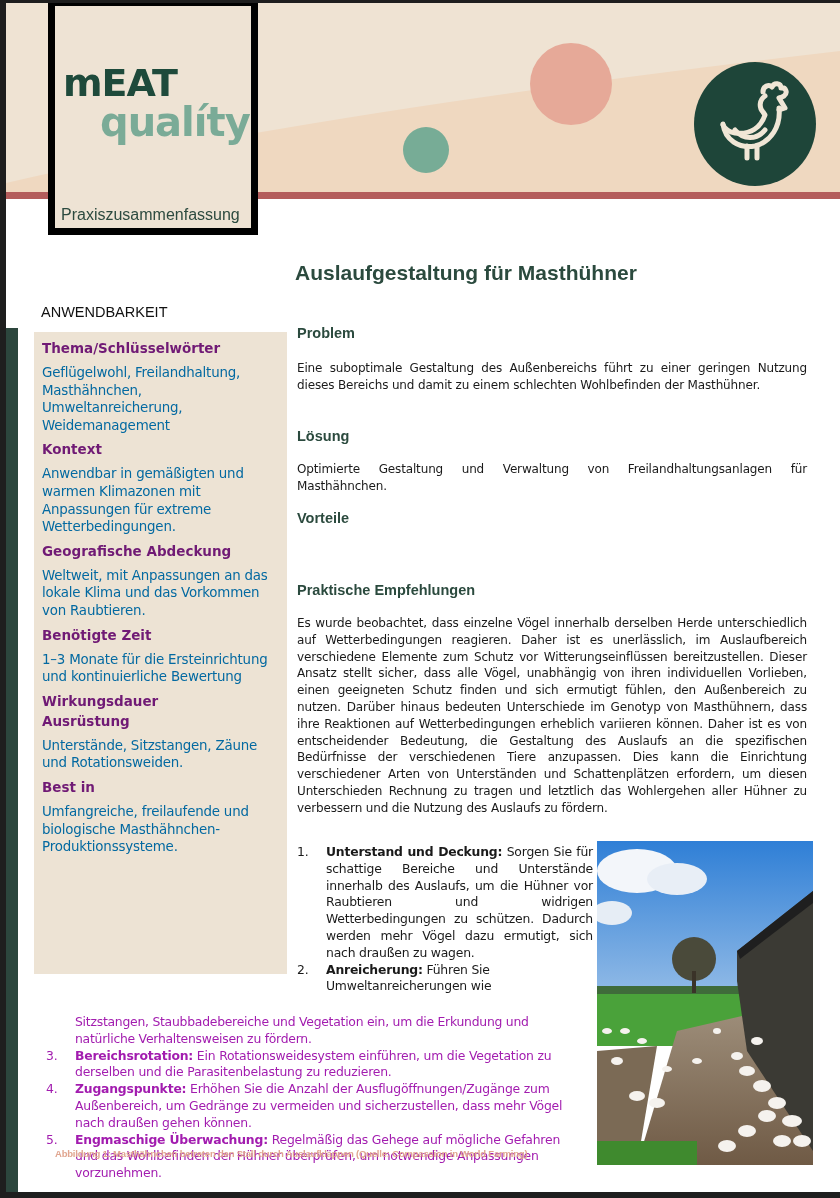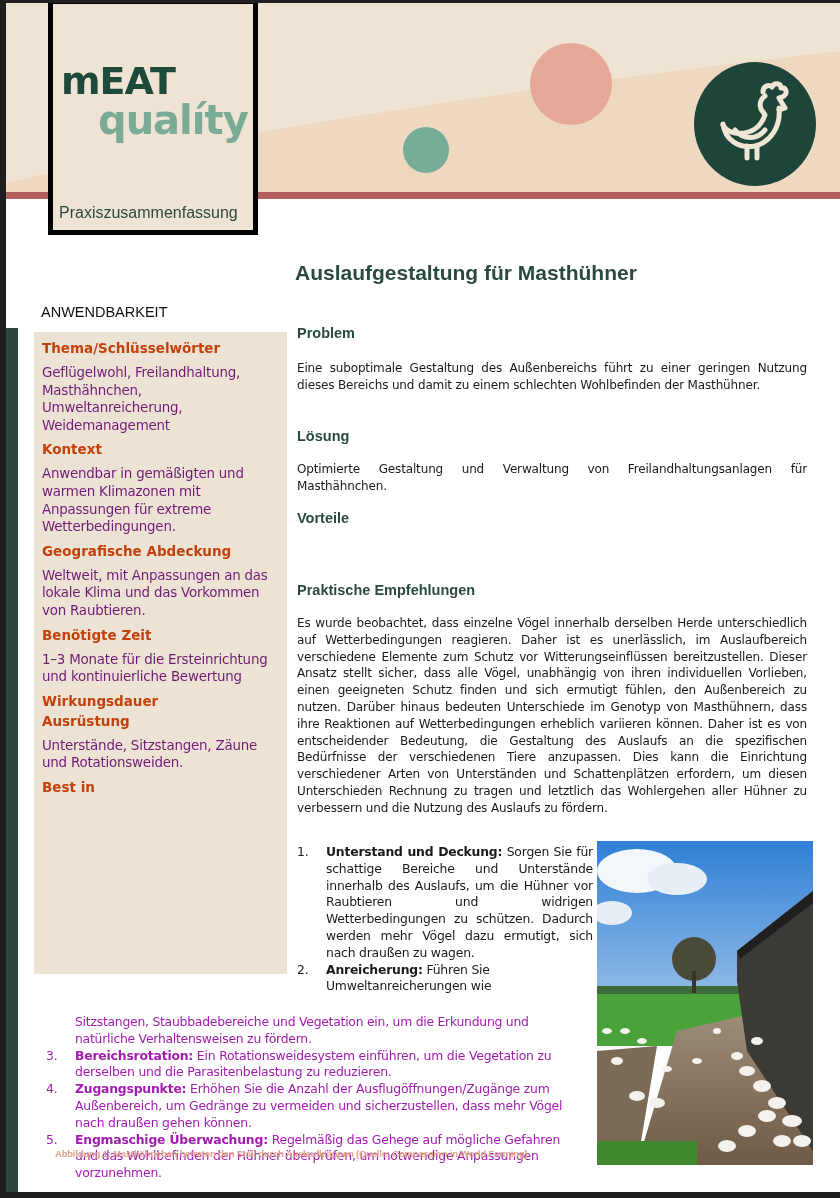--- a/index.html
+++ b/index.html
@@ -13,21 +13,21 @@
     background: #ffffff; overflow: hidden;
   }
   .header-bg {
     position: absolute; left: 0; top: 0; width: 834px; height: 190px; background: #f0e3d1;
     overflow: hidden;
   }
   .header-bg svg { position: absolute; left: 0; top: 0; }
   .header-rule { position: absolute; left: 0; top: 189px; width: 834px; height: 7px; background: #b45d5c; }
   .logo-box {
     position: absolute; left: 42px; top: -4px; width: 210px; height: 236px;
-    background: #eee3d4; border: 5px solid #000000; box-sizing: border-box;
+    background: #eee3d4; border: 7px solid #000000; box-sizing: border-box;
   }
   .logo-meat {
     position: absolute; left: 8px; top: 58px; font-family: "DejaVu Sans", sans-serif;
     font-weight: bold; font-size: 38px; color: #1e4a3b; letter-spacing: -1px; line-height: 1;
   }
   .logo-quality {
     position: absolute; left: 45px; top: 96px; font-family: "DejaVu Sans", sans-serif;
     font-weight: bold; font-size: 40px; color: #7aab97; letter-spacing: -1px; line-height: 1;
   }
   .logo-sub {
@@ -48,24 +48,24 @@
     position: absolute; left: 35px; top: 301px; font-family: "Liberation Sans", sans-serif;
     font-size: 14.5px; color: #111;
   }
   .left-bar { position: absolute; left: 0; top: 325px; width: 12px; height: 864px; background: #2c463d; }
   .sidebar {
     position: absolute; left: 28px; top: 329px; width: 253px; height: 642px;
     background: #ede3d4; box-sizing: border-box; padding: 6px 8px 0 8px;
   }
   .sb-h {
     font-family: "DejaVu Sans", sans-serif; font-weight: bold; font-size: 13.5px;
-    color: #c2410c; margin: 0; line-height: 20px;
+    color: #701a75; margin: 0; line-height: 20px;
   }
   .sb-t {
-    font-family: "DejaVu Sans", sans-serif; font-size: 13.4px; color: #701a75;
+    font-family: "DejaVu Sans", sans-serif; font-size: 13.4px; color: #0369a1;
     line-height: 17.6px; margin: 6px 0 5px 0; letter-spacing: -0.2px;
   }
   .main { position: absolute; left: 291px; width: 510px; }
   .sec-h {
     font-family: "Liberation Sans", sans-serif; font-weight: bold; font-size: 14.5px;
     color: #2b4a3e; margin: 0;
   }
   .body-t {
     font-family: "DejaVu Sans", sans-serif; font-size: 12px; color: #1a1a1a;
     line-height: 16.8px; text-align: justify; margin: 0; letter-spacing: -0.15px;
@@ -134,20 +134,21 @@
     <h4 class="sb-h">Kontext</h4>
     <p class="sb-t">Anwendbar in gemäßigten und warmen Klimazonen mit Anpassungen für extreme Wetterbedingungen.</p>
     <h4 class="sb-h">Geografische Abdeckung</h4>
     <p class="sb-t">Weltweit, mit Anpassungen an das lokale Klima und das Vorkommen von Raubtieren.</p>
     <h4 class="sb-h">Benötigte Zeit</h4>
     <p class="sb-t">1–3 Monate für die Ersteinrichtung und kontinuierliche Bewertung</p>
     <h4 class="sb-h">Wirkungsdauer</h4>
     <h4 class="sb-h">Ausrüstung</h4>
     <p class="sb-t">Unterstände, Sitzstangen, Zäune und Rotationsweiden.</p>
     <h4 class="sb-h">Best in</h4>
+    <p class="sb-t">Umfangreiche, freilaufende und biologische Masthähnchen-Produktionssysteme.</p>
   </div>
 
   <div class="main" style="top:425px;">
     <h3 class="sec-h">Lösung</h3>
     <p class="body-t" style="margin-top:17px;">Optimierte Gestaltung und Verwaltung von Freilandhaltungsanlagen für Masthähnchen.</p>
   </div>
   <div class="main" style="top:322px;">
     <h3 class="sec-h">Problem</h3>
     <p class="body-t" style="margin-top:19px;">Eine suboptimale Gestaltung des Außenbereichs führt zu einer geringen Nutzung dieses Bereichs und damit zu einem schlechten Wohlbefinden der Masthühner.</p>
   </div>

